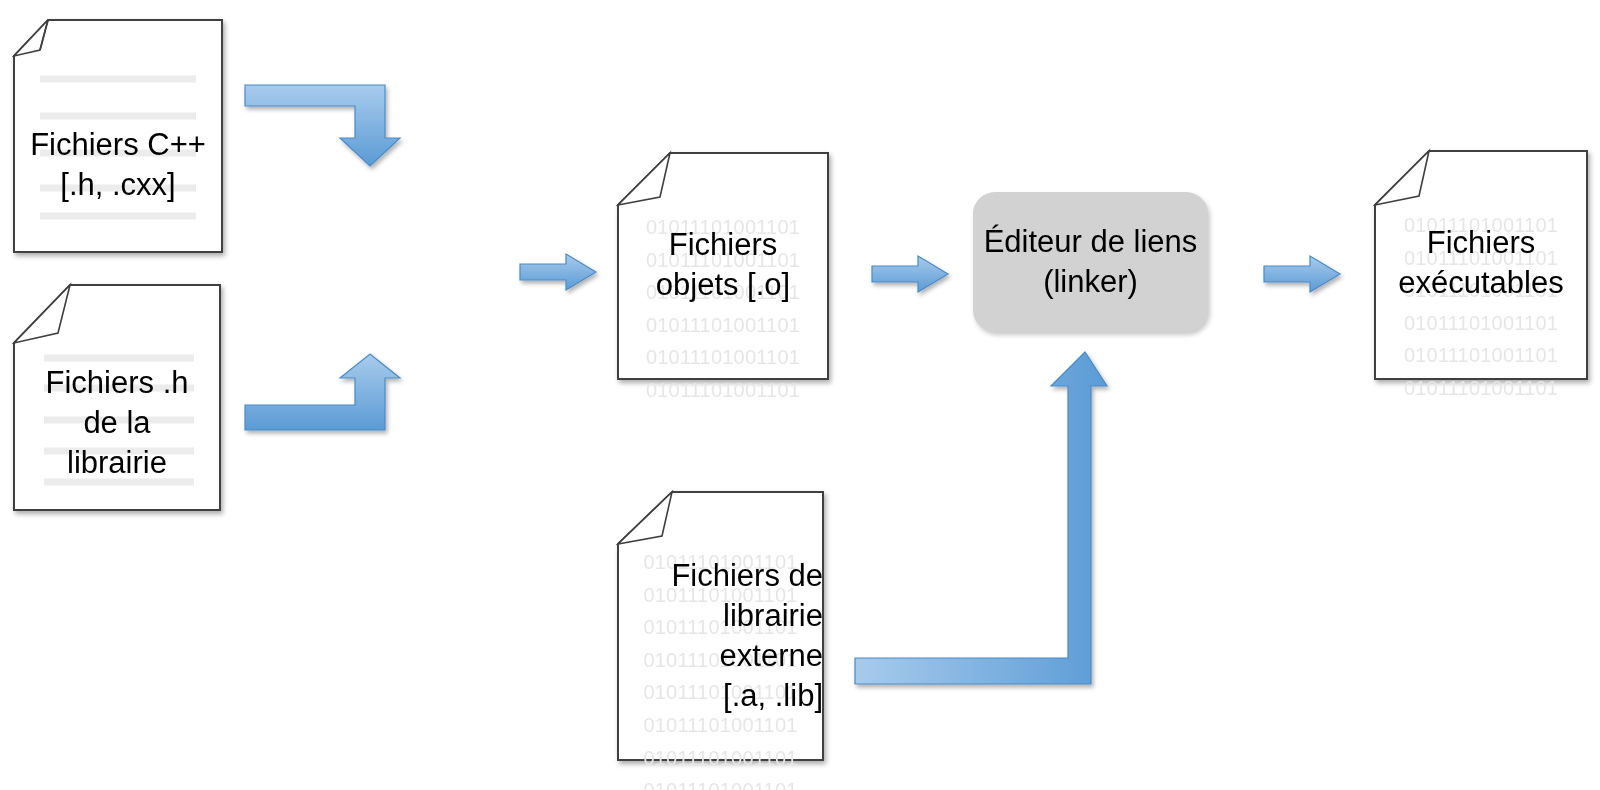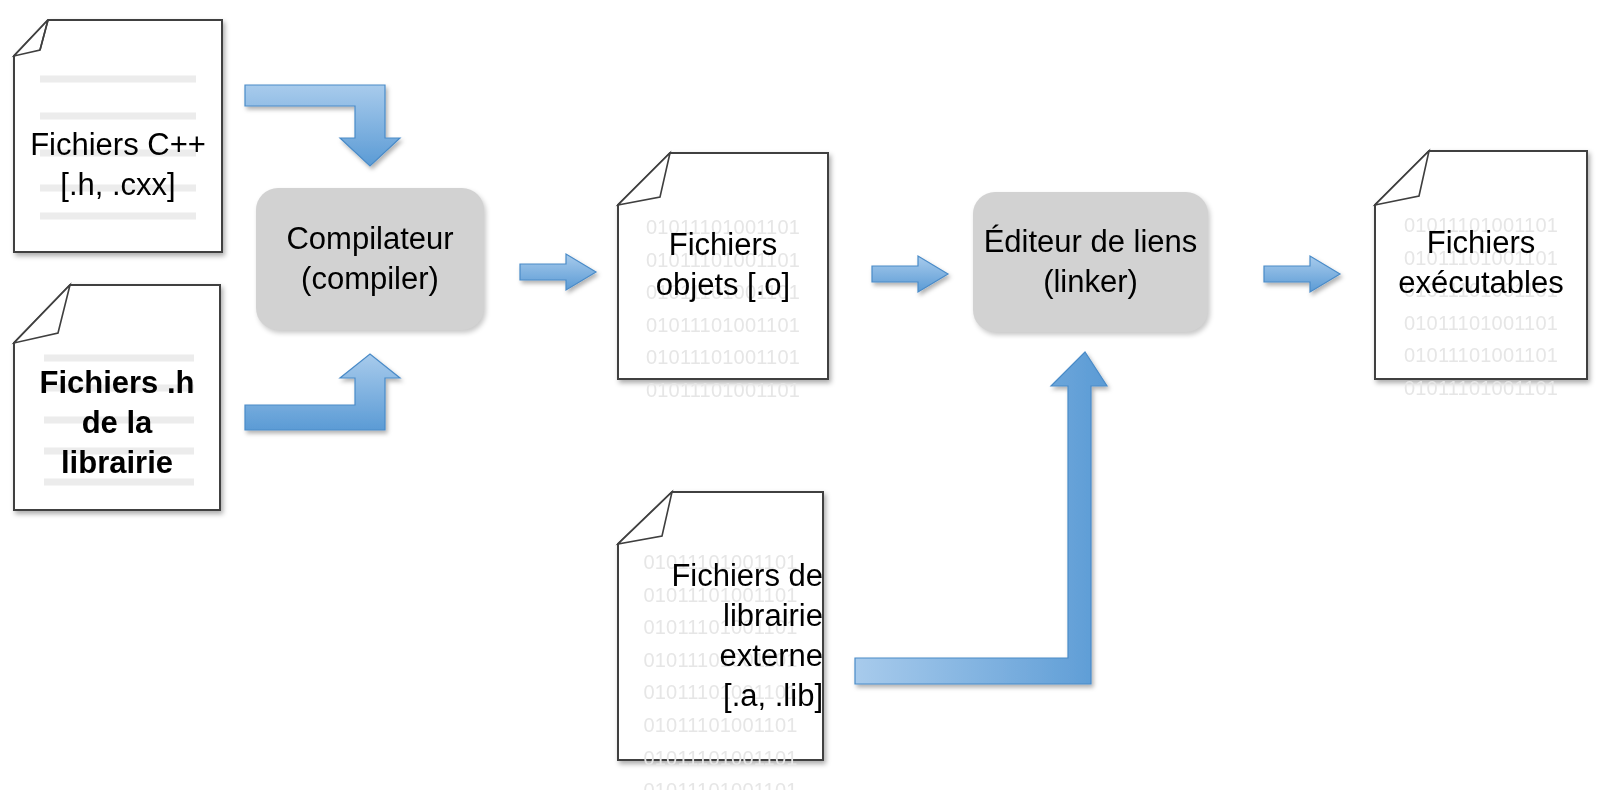--- a/index.html
+++ b/index.html
@@ -115,21 +115,21 @@
       <path d="M 56 0 L 206 0 L 206 225 L 0 225 L 0 58 Z" fill="#ffffff" stroke="#3f3f3f" stroke-width="2" filter="url(#dshadow2)"></path>
       <path d="M 56 0 L 44 48 L 0 58 Z" fill="#ffffff" stroke="#3f3f3f" stroke-width="1.6"></path>
       <g stroke="#ececec" stroke-width="7" stroke-linecap="butt">
         <line x1="30" y1="73" x2="180" y2="73"></line>
         <line x1="30" y1="103" x2="180" y2="103"></line>
         <line x1="30" y1="135" x2="180" y2="135"></line>
         <line x1="30" y1="166" x2="180" y2="166"></line>
         <line x1="30" y1="197" x2="180" y2="197"></line>
       </g>
     </svg>
-    <div class="doc-label" style="top:78px;font-weight:bold;">Fichiers .h
+    <div class="doc-label" style="top:78px;">Fichiers .h
 de la
 librairie</div>
   </div>
 
   <div class="arrow" style="left:243px; top:80px; width:150px; height:92px;">
     <svg width="150" height="92" viewBox="0 0 150 92">
       <defs>
         <linearGradient id="gradA" x1="0" y1="0" x2="0" y2="1">
           <stop offset="0%" stop-color="#a8cbec"></stop>
           <stop offset="100%" stop-color="#5b9bd5"></stop>
@@ -154,24 +154,20 @@
           <stop offset="100%" stop-color="#5b9bd5"></stop>
         </linearGradient>
         <filter id="ashadow2" x="-30%" y="-30%" width="180%" height="180%">
           <feDropShadow dx="2" dy="3" stdDeviation="2" flood-color="#000000" flood-opacity="0.3"></feDropShadow>
         </filter>
       </defs>
       <path d="M 2 53 L 112 53 L 112 26 L 97 26 L 127 2 L 157 26 L 142 26 L 142 78 L 2 78 Z" fill="url(#gradB)" stroke="#4a8bc8" stroke-width="1.2" filter="url(#ashadow2)"></path>
     </svg>
   </div>
 
-  <div class="process-box" style="left:256px; top:188px; width:228px; height:142px;">
-    <div class="process-label">Compilateur
-(compiler)</div>
-  </div>
 
   <div class="arrow" style="left:518px; top:252px; width:82px; height:44px;">
     <svg width="82" height="44" viewBox="0 0 82 44">
       <defs>
         <linearGradient id="gradC" x1="0" y1="0" x2="0" y2="1">
           <stop offset="0%" stop-color="#a8cbec"></stop>
           <stop offset="100%" stop-color="#5b9bd5"></stop>
         </linearGradient>
         <filter id="ashadow3" x="-30%" y="-30%" width="180%" height="180%">
           <feDropShadow dx="2" dy="3" stdDeviation="2" flood-color="#000000" flood-opacity="0.3"></feDropShadow>

